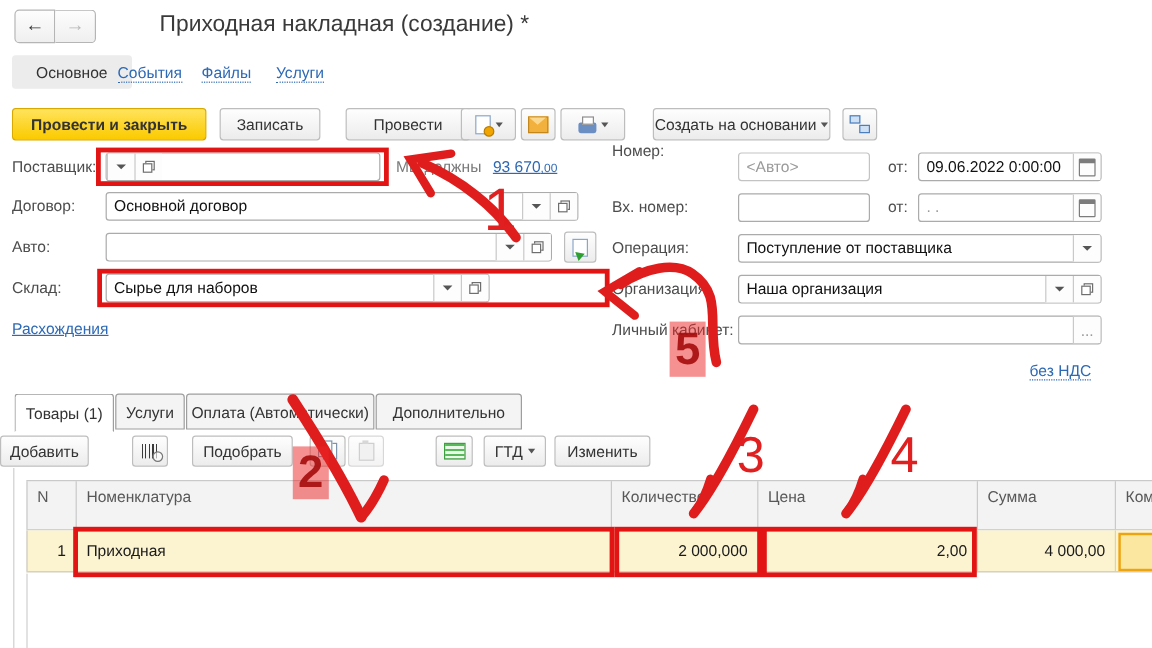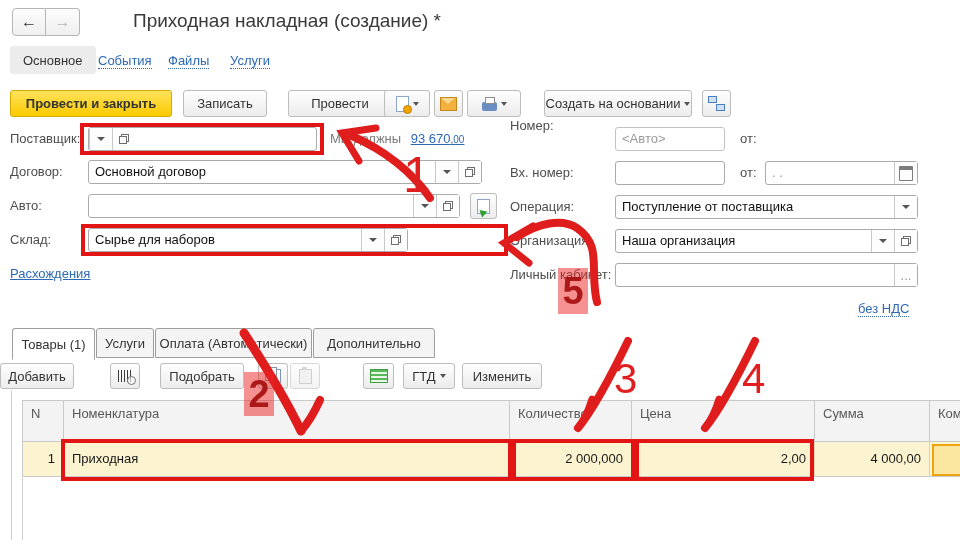--- a/index.html
+++ b/index.html
@@ -15,21 +15,21 @@
   .caret{width:0;height:0;border-left:4px solid transparent;border-right:4px solid transparent;border-top:4px solid #555}
   .caret.sm{border-left-width:3px;border-right-width:3px;border-top-width:4px}
   
   .navgrp{position:absolute;left:12px;top:8px;display:flex}
   .navbtn{width:34px;height:28px;box-sizing:border-box;border:1px solid #b5b5b5;background:linear-gradient(#fdfdfd,#efefef);
           display:flex;align-items:center;justify-content:center;font-size:16px}
   .navbtn.first{border-radius:4px 0 0 4px}
   .navbtn.last{border-radius:0 4px 4px 0;border-left:none;color:#b8b8b8}
   .title{position:absolute;left:133px;top:10px;font-size:19px;color:#3a3a3a}
   .navtab-active{position:absolute;left:10px;top:46px;height:28px;box-sizing:border-box;background:#ececec;
-                 border-radius:3px;display:flex;align-items:center;padding:0 13px;color:#333}
+                 border-radius:3px;display:flex;align-items:center;padding:0 20px;color:#333}
   .lnk{color:#2d69b5;cursor:pointer;text-decoration:underline}
   .lnk.dot{text-decoration:none;border-bottom:1px dotted #2d69b5}
   
   .lbl{position:absolute;color:#4d4d4d;white-space:nowrap}
   .fld{position:absolute;height:24px;box-sizing:border-box;border:1px solid #ababab;border-radius:3px;
        background:#fff;display:flex;align-items:stretch}
   .fld .val{flex:1;padding:0 6px;line-height:22px;color:#111;overflow:hidden;white-space:nowrap}
   .fld .val.ph{color:#9a9a9a}
   .fld .fbtn{width:22px;border-left:1px solid #c9c9c9;display:flex;align-items:center;justify-content:center;background:#fdfdfd}
   .pre{white-space:pre}
@@ -179,20 +179,26 @@
       </div>
   </div>
 
   <div class="abs lnk" style="left:10px;top:266px">Расхождения</div>
 
   <div class="lbl" style="left:510px;top:118px">Номер:</div>
   <div class="fld" style="left:615px;top:127px;width:110px;border-color:#c3c3c3">
     <div class="val ph">&lt;Авто&gt;</div>
   </div>
   <div class="lbl" style="left:740px;top:131px">от:</div>
+  <div class="fld" style="left:765px;top:127px;width:153px">
+    <div class="val pre">09.06.2022  0:00:00</div>
+    <div class="fbtn">
+        <span class="cal-glyph"></span>
+      </div>
+  </div>
 
   <div class="lbl" style="left:510px;top:165px">Вх. номер:</div>
   <div class="fld" style="left:615px;top:161px;width:110px">
     <div class="val"></div>
   </div>
   <div class="lbl" style="left:740px;top:165px">от:</div>
   <div class="fld" style="left:765px;top:161px;width:153px">
     <div class="val ph pre">.  .</div>
     <div class="fbtn">
         <span class="cal-glyph"></span>

